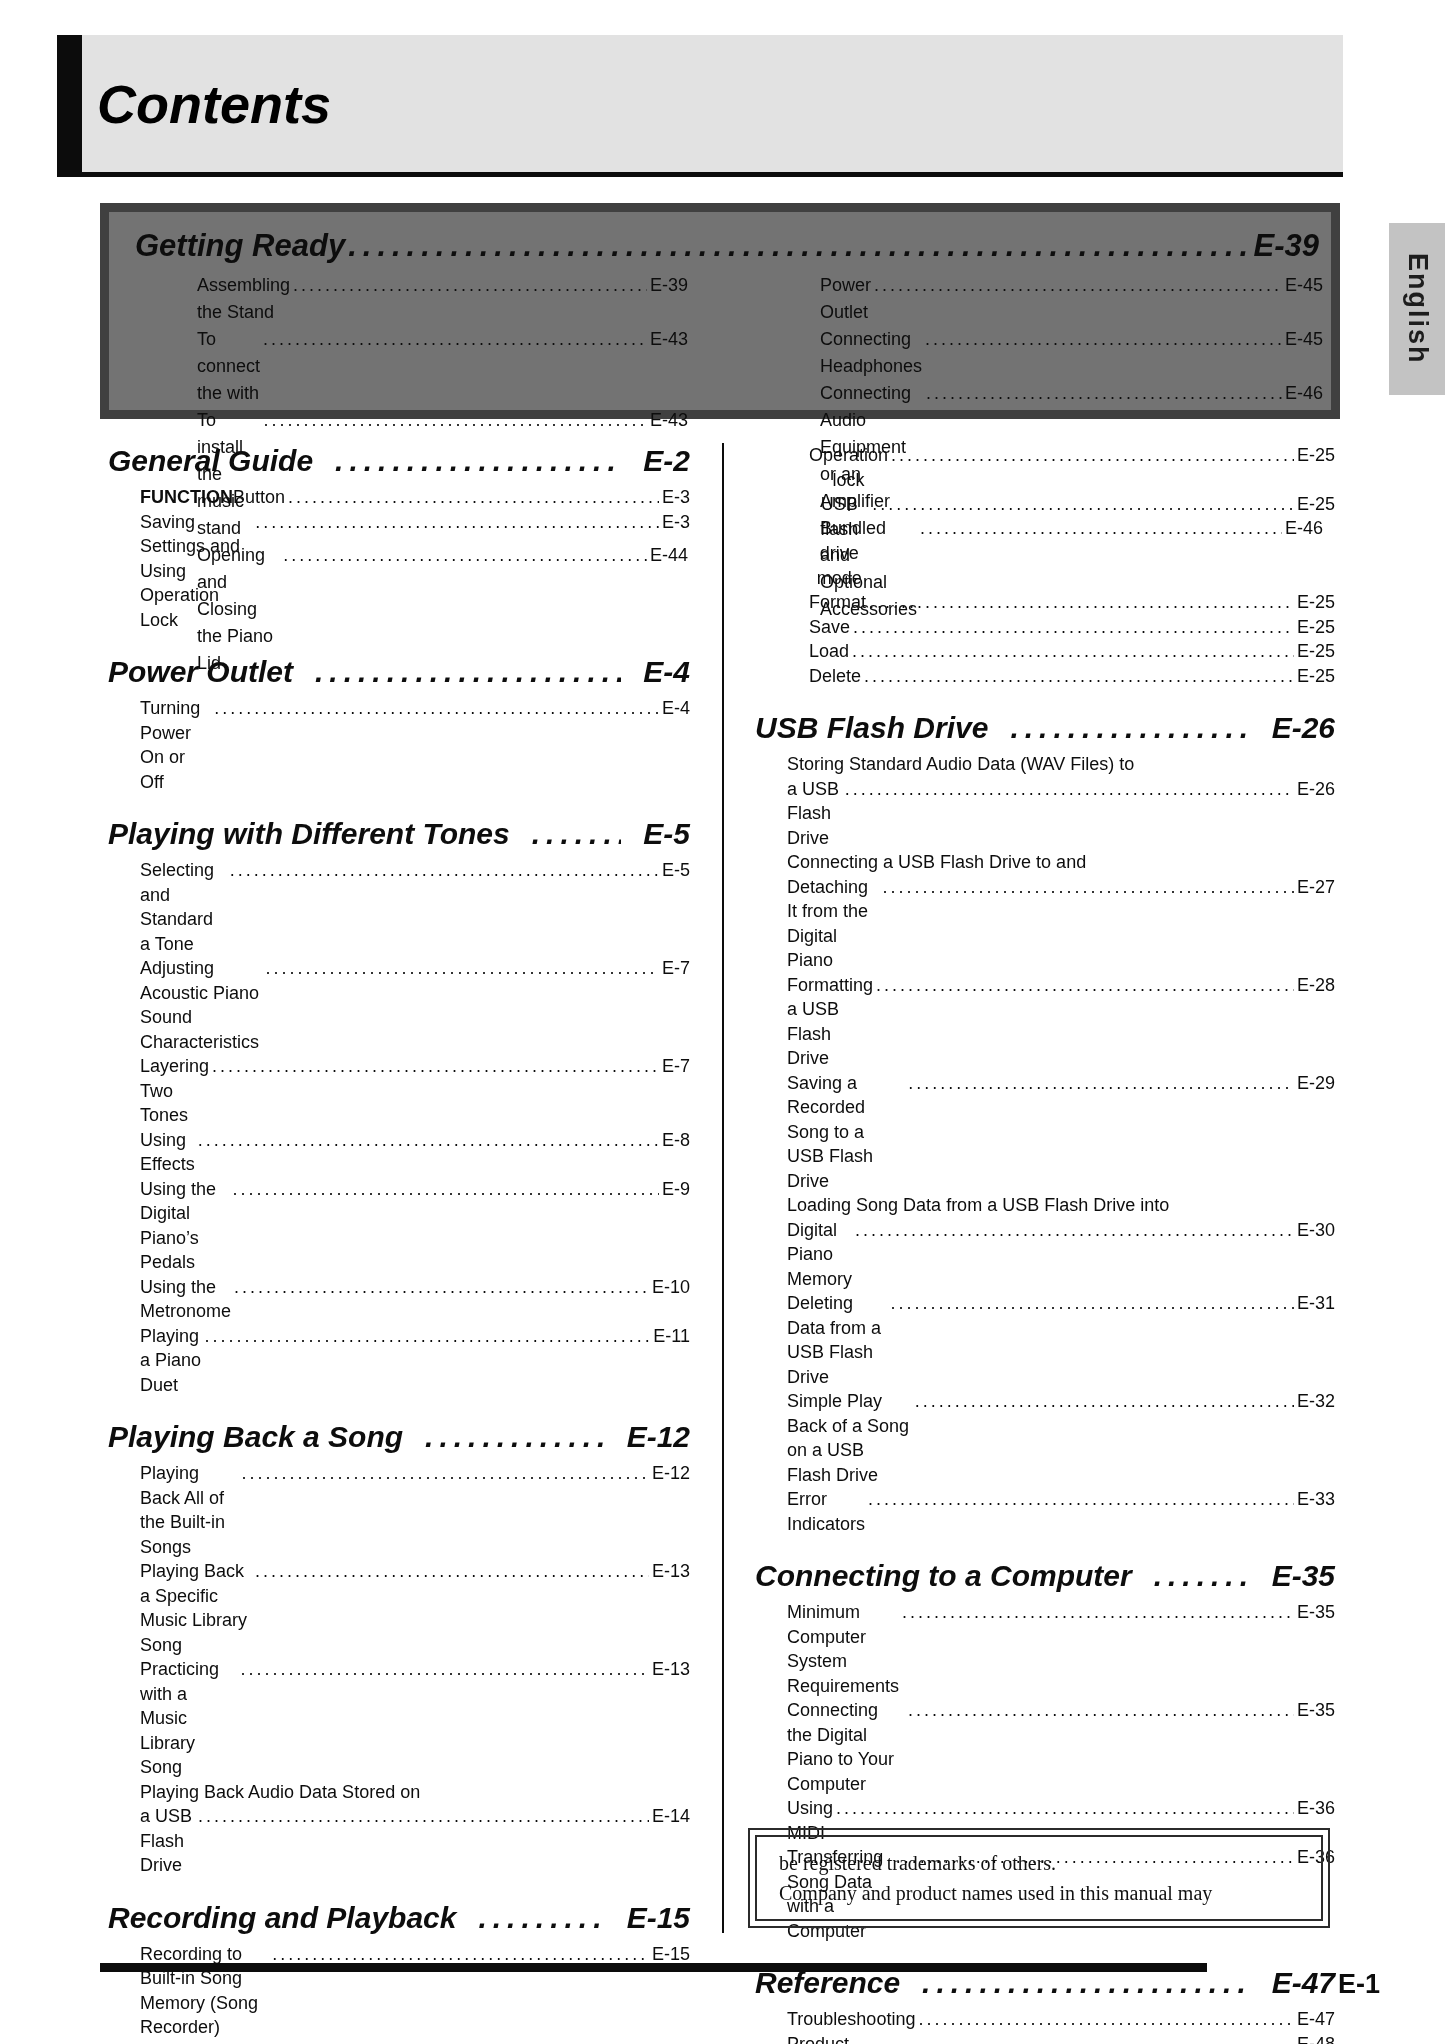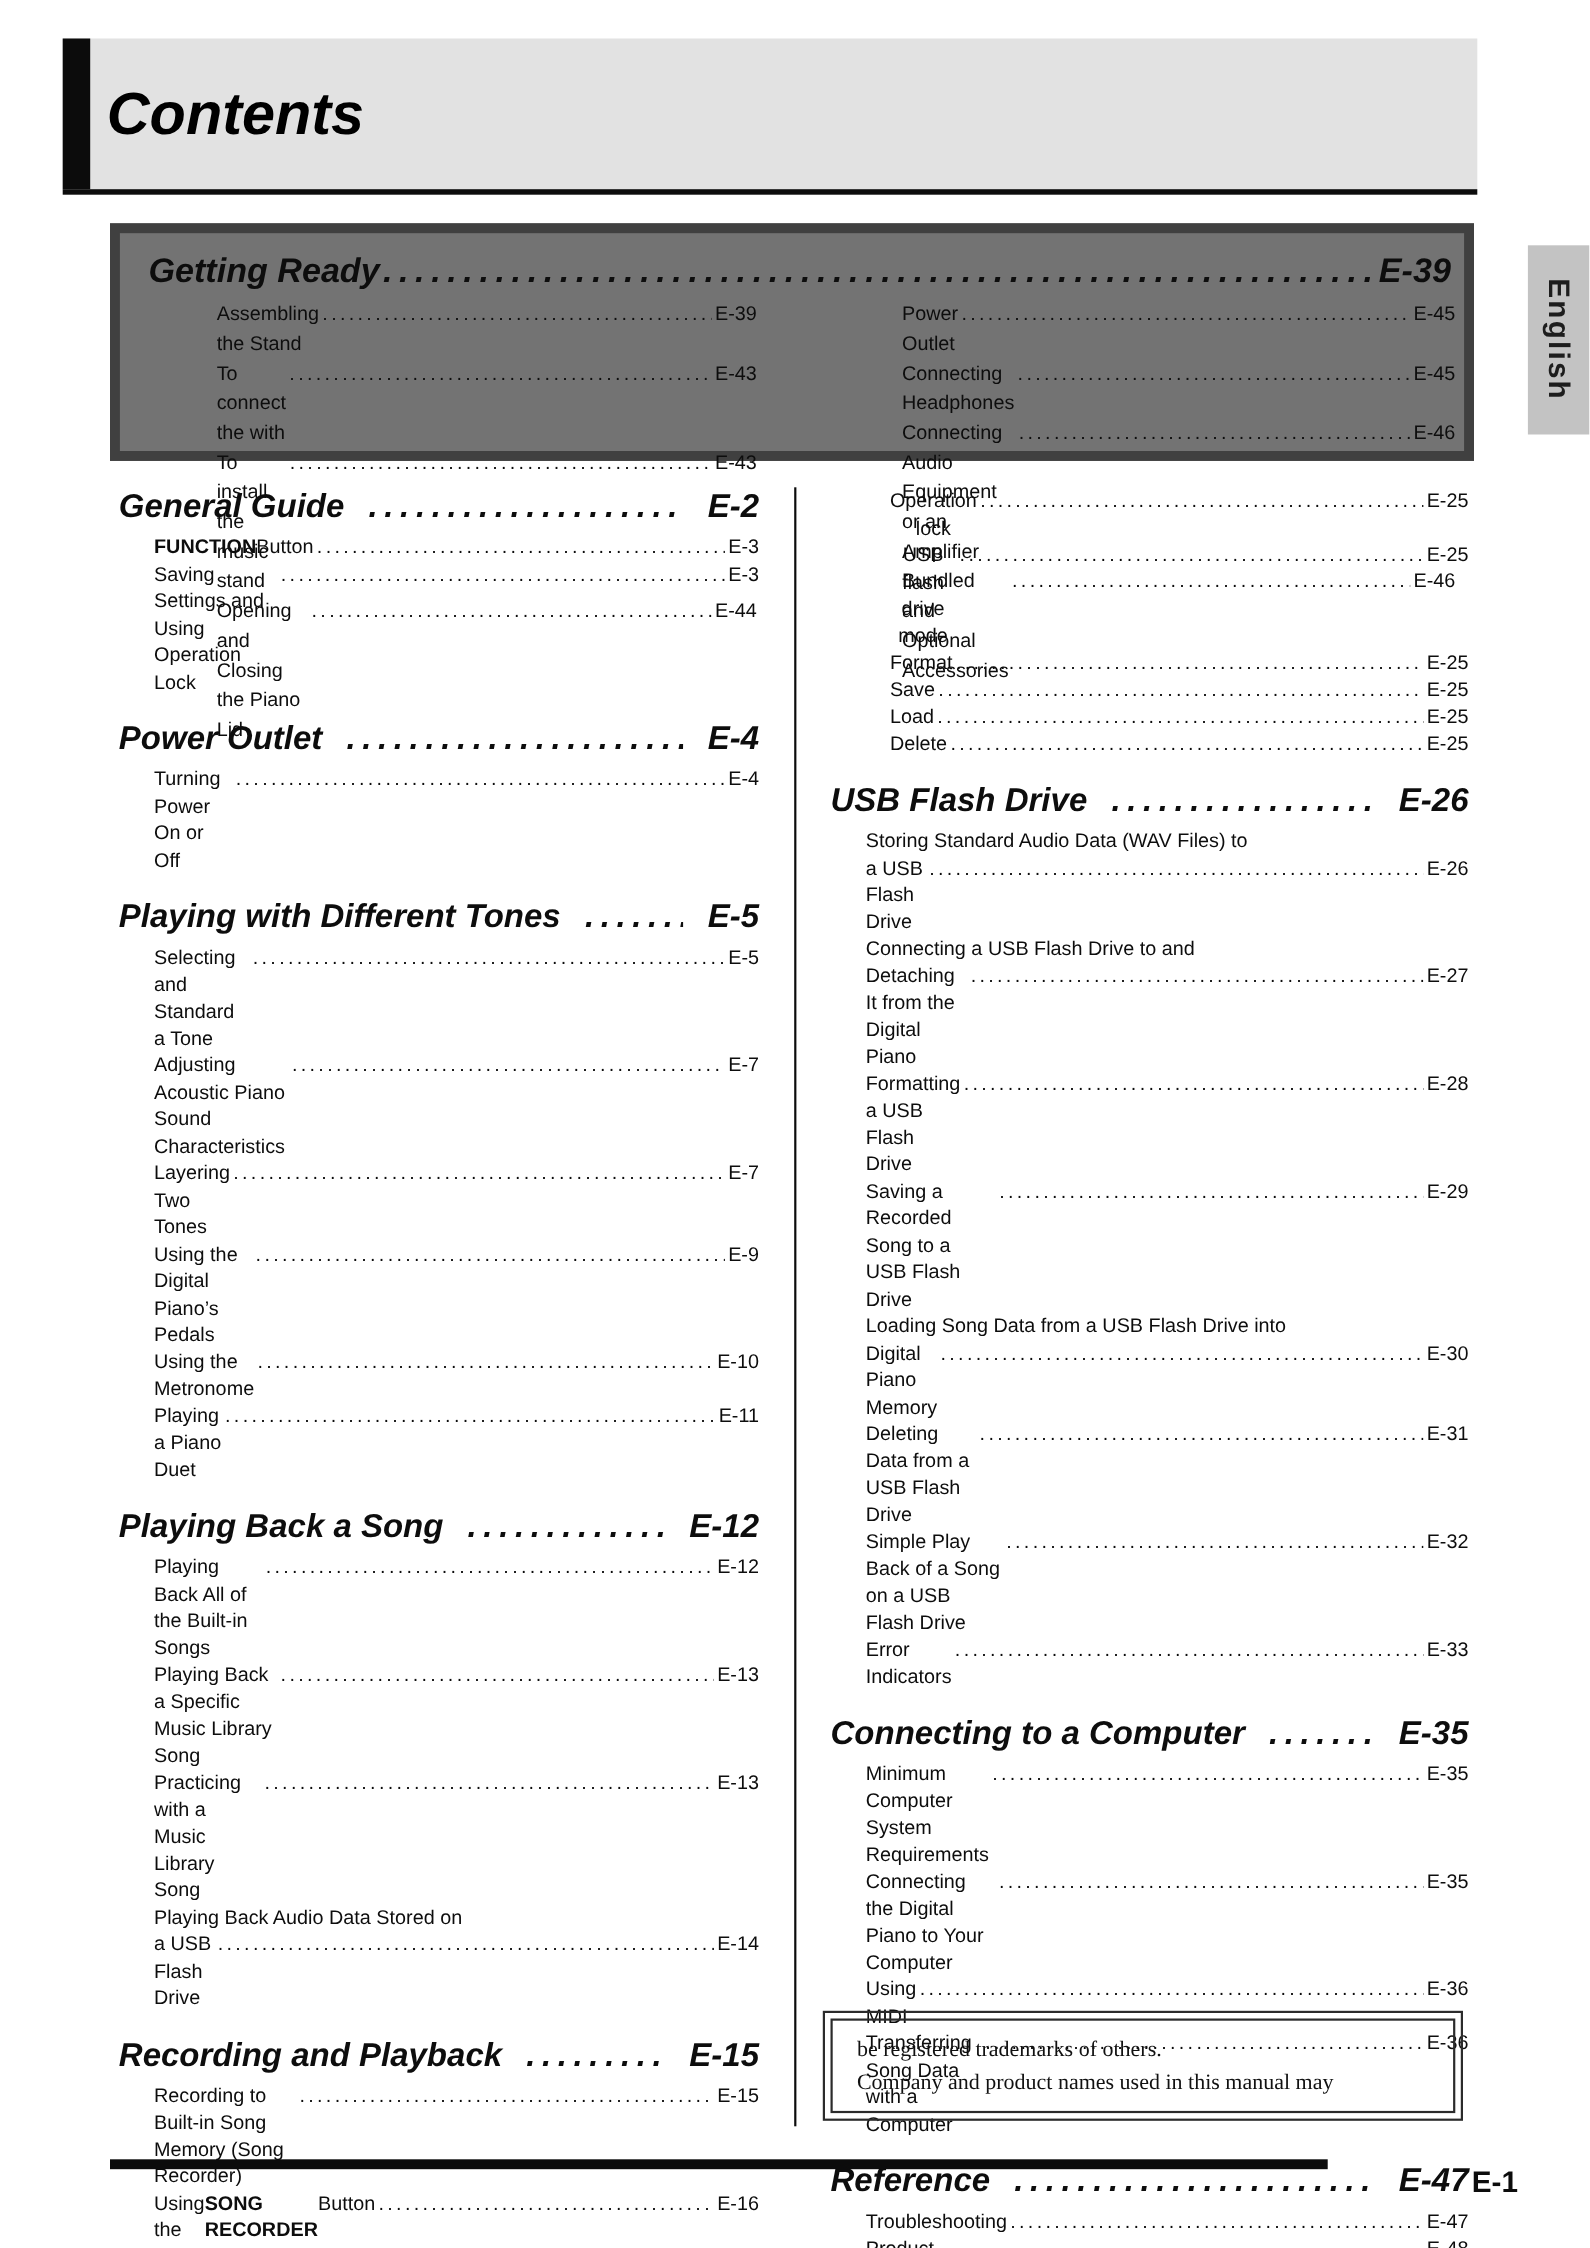--- a/index.html
+++ b/index.html
@@ -203,20 +203,27 @@
           </div>
           <div class="entry">
             <div class="entry-row">
               <span>Layering Two Tones</span>
               <span class="dots"></span>
               <span class="pg">E-7</span>
             </div>
           </div>
           <div class="entry">
             <div class="entry-row">
+              <span>Using Effects</span>
+              <span class="dots"></span>
+              <span class="pg">E-8</span>
+            </div>
+          </div>
+          <div class="entry">
+            <div class="entry-row">
               <span>Using the Digital Piano’s Pedals</span>
               <span class="dots"></span>
               <span class="pg">E-9</span>
             </div>
           </div>
           <div class="entry">
             <div class="entry-row">
               <span>Using the Metronome</span>
               <span class="dots"></span>
               <span class="pg">E-10</span>

